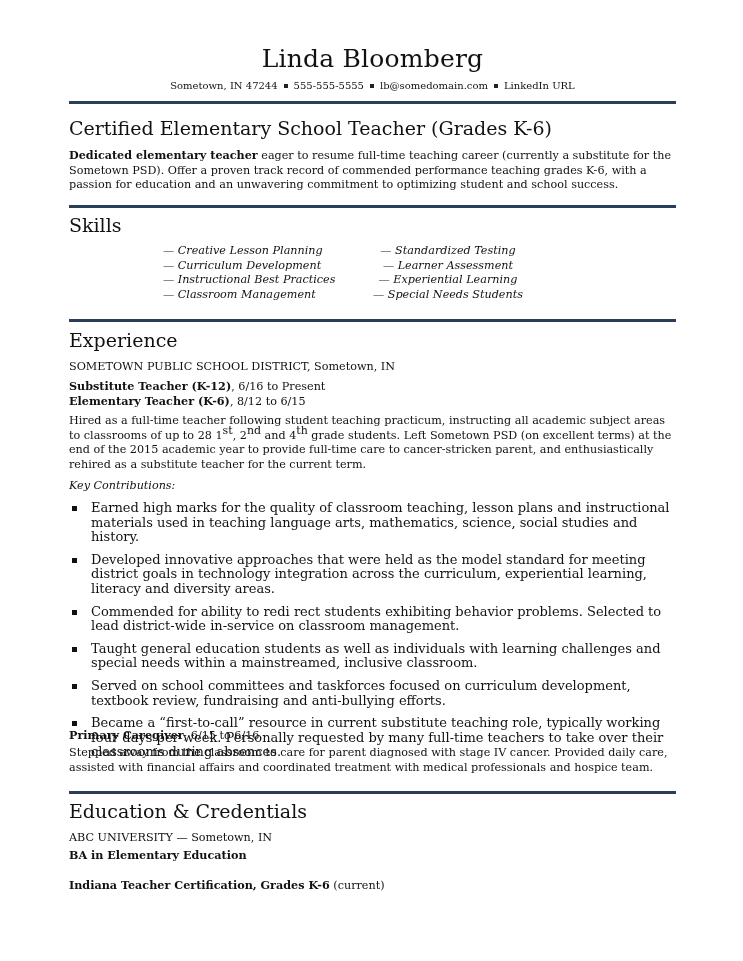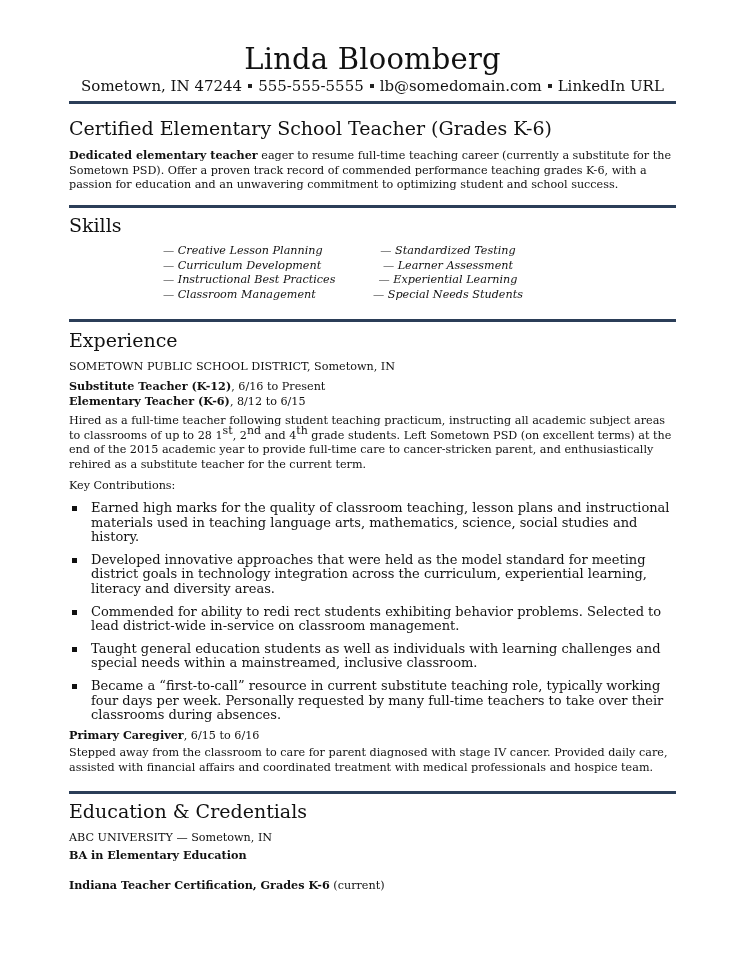--- a/index.html
+++ b/index.html
@@ -4,26 +4,26 @@
   <style>
     html, body { margin: 0; padding: 0; background: #ffffff; }
     body {
       width: 743px; height: 961px; position: relative; overflow: hidden;
       font-family: "DejaVu Serif", "Liberation Serif", serif;
       color: #1a1a1a;
     }
     .page { position: absolute; left: 69px; top: 0; width: 607px; }
     .name {
       position: absolute; left: 0; width: 607px; top: 42px;
-      text-align: center; font-size: 29px; line-height: 34px; color: #111;
+      text-align: center; font-size: 25px; line-height: 34px; color: #111;
       letter-spacing: 0.2px;
     }
     .contact {
       position: absolute; left: 0; width: 607px; top: 79px;
-      text-align: center; font-size: 15px; line-height: 14px; color: #111;
+      text-align: center; font-size: 10px; line-height: 14px; color: #111;
     }
     .contact .sep {
       display: inline-block; width: 4px; height: 4px; background: #222;
       vertical-align: middle; margin: 0 6px 2px 6px;
     }
     .rule { position: absolute; left: 0; width: 607px; height: 3px; background: #2b3e58; }
     .heading {
       position: absolute; left: 0; width: 607px; 
       font-size: 19px; line-height: 24px; color: #111;
     }
@@ -78,27 +78,28 @@
     </div>
   </div>
 
   <div class="rule" style="top:319px"></div>
 
   <div class="heading" style="top:328px">Experience</div>
   <div class="para" style="top:360px">SOMETOWN PUBLIC SCHOOL DISTRICT, Sometown, IN</div>
   <div class="para" style="top:379px"><b>Substitute Teacher (K-12)</b><span>, 6/16 to Present</span></div>
   <div class="para" style="top:394px"><b>Elementary Teacher (K-6)</b><span>, 8/12 to 6/15</span></div>
   <div class="para" style="top:414px"><span>Hired as a full-time teacher following student teaching practicum, instructing all academic subject areas to classrooms of up to 28 1</span><sup>st</sup><span>, 2</span><sup>nd</sup><span> and 4</span><sup>th</sup><span> grade students. Left Sometown PSD (on excellent terms) at the end of the 2015 academic year to provide full-time care to cancer-stricken parent, and enthusiastically rehired as a substitute teacher for the current term.</span></div>
-  <div class="para" style="top:479px; ">Key Contributions:</div>
+  <div class="para" style="top:479px; font-style:italic">Key Contributions:</div>
 
   <div class="bullets" style="top:501px">
     <div class="bullet"><span class="sq"></span><span>Earned high marks for the quality of classroom teaching, lesson plans and instructional materials used in teaching language arts, mathematics, science, social studies and history.</span></div>
     <div class="bullet"><span class="sq"></span><span>Developed innovative approaches that were held as the model standard for meeting district goals in technology integration across the curriculum, experiential learning, literacy and diversity areas.</span></div>
     <div class="bullet"><span class="sq"></span><span>Commended for ability to redi rect students exhibiting behavior problems. Selected to lead district-wide in-service on classroom management.</span></div>
     <div class="bullet"><span class="sq"></span><span>Taught general education students as well as individuals with learning challenges and special needs within a mainstreamed, inclusive classroom.</span></div>
+    <div class="bullet"><span class="sq"></span><span>Served on school committees and taskforces focused on curriculum development, textbook review, fundraising and anti-bullying efforts.</span></div>
     <div class="bullet"><span class="sq"></span><span>Became a “first-to-call” resource in current substitute teaching role, typically working four days per week. Personally requested by many full-time teachers to take over their classrooms during absences.</span></div>
   </div>
 
   <div class="para" style="top:728px"><b>Primary Caregiver</b><span>, 6/15 to 6/16</span></div>
   <div class="para" style="top:746px">Stepped away from the classroom to care for parent diagnosed with stage IV cancer. Provided daily care, assisted with financial affairs and coordinated treatment with medical professionals and hospice team.</div>
 
   <div class="rule" style="top:791px"></div>
 
   <div class="heading" style="top:799px">Education &amp; Credentials</div>
   <div class="para" style="top:831px">ABC UNIVERSITY — Sometown, IN</div>

